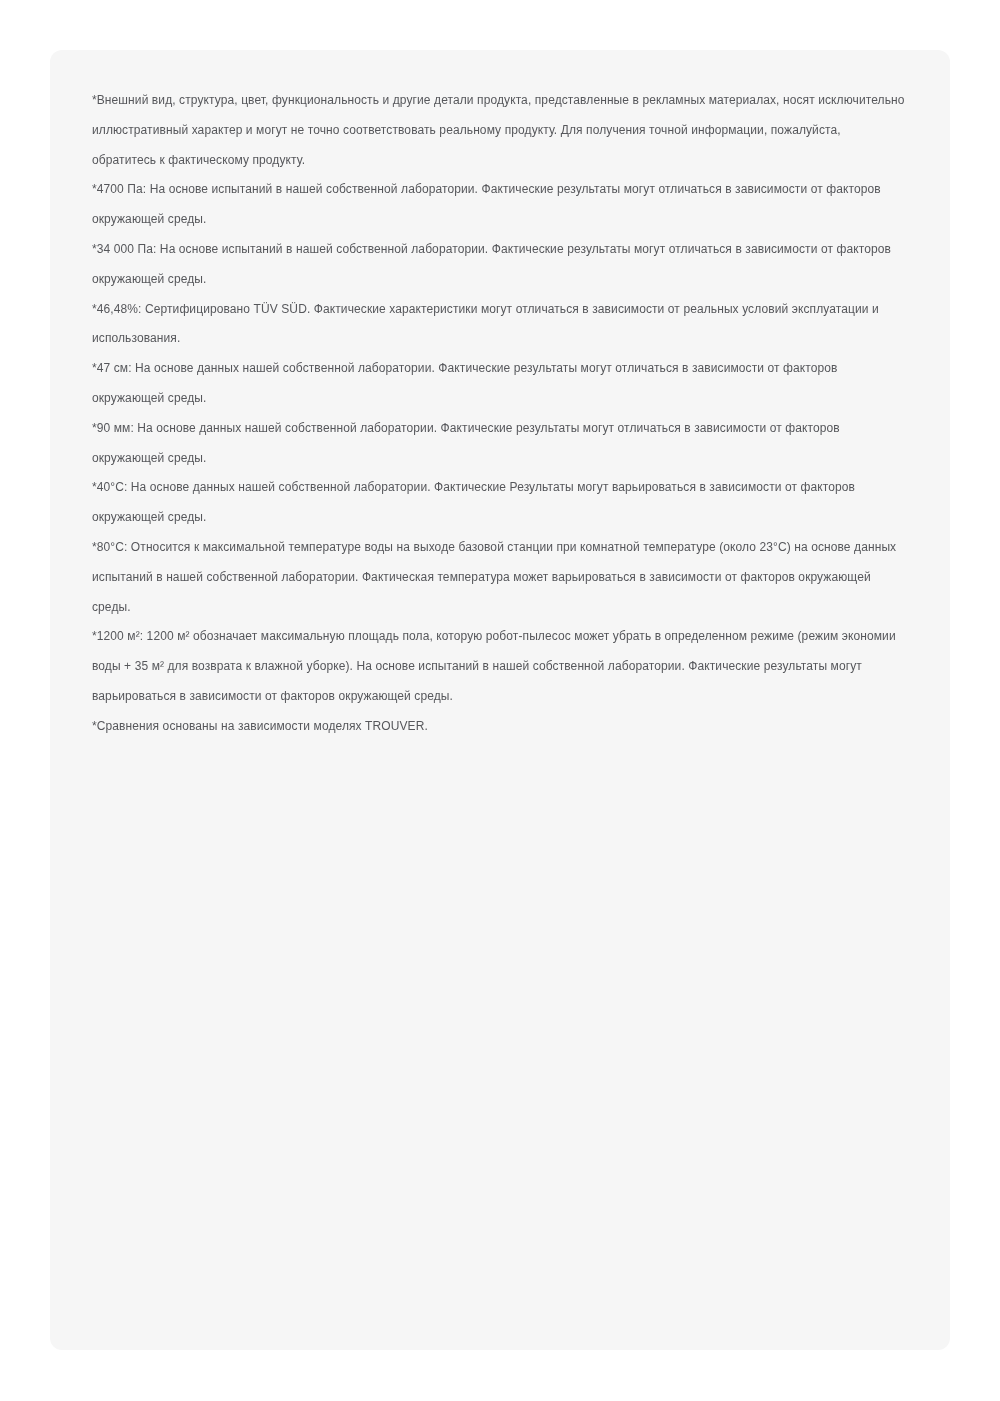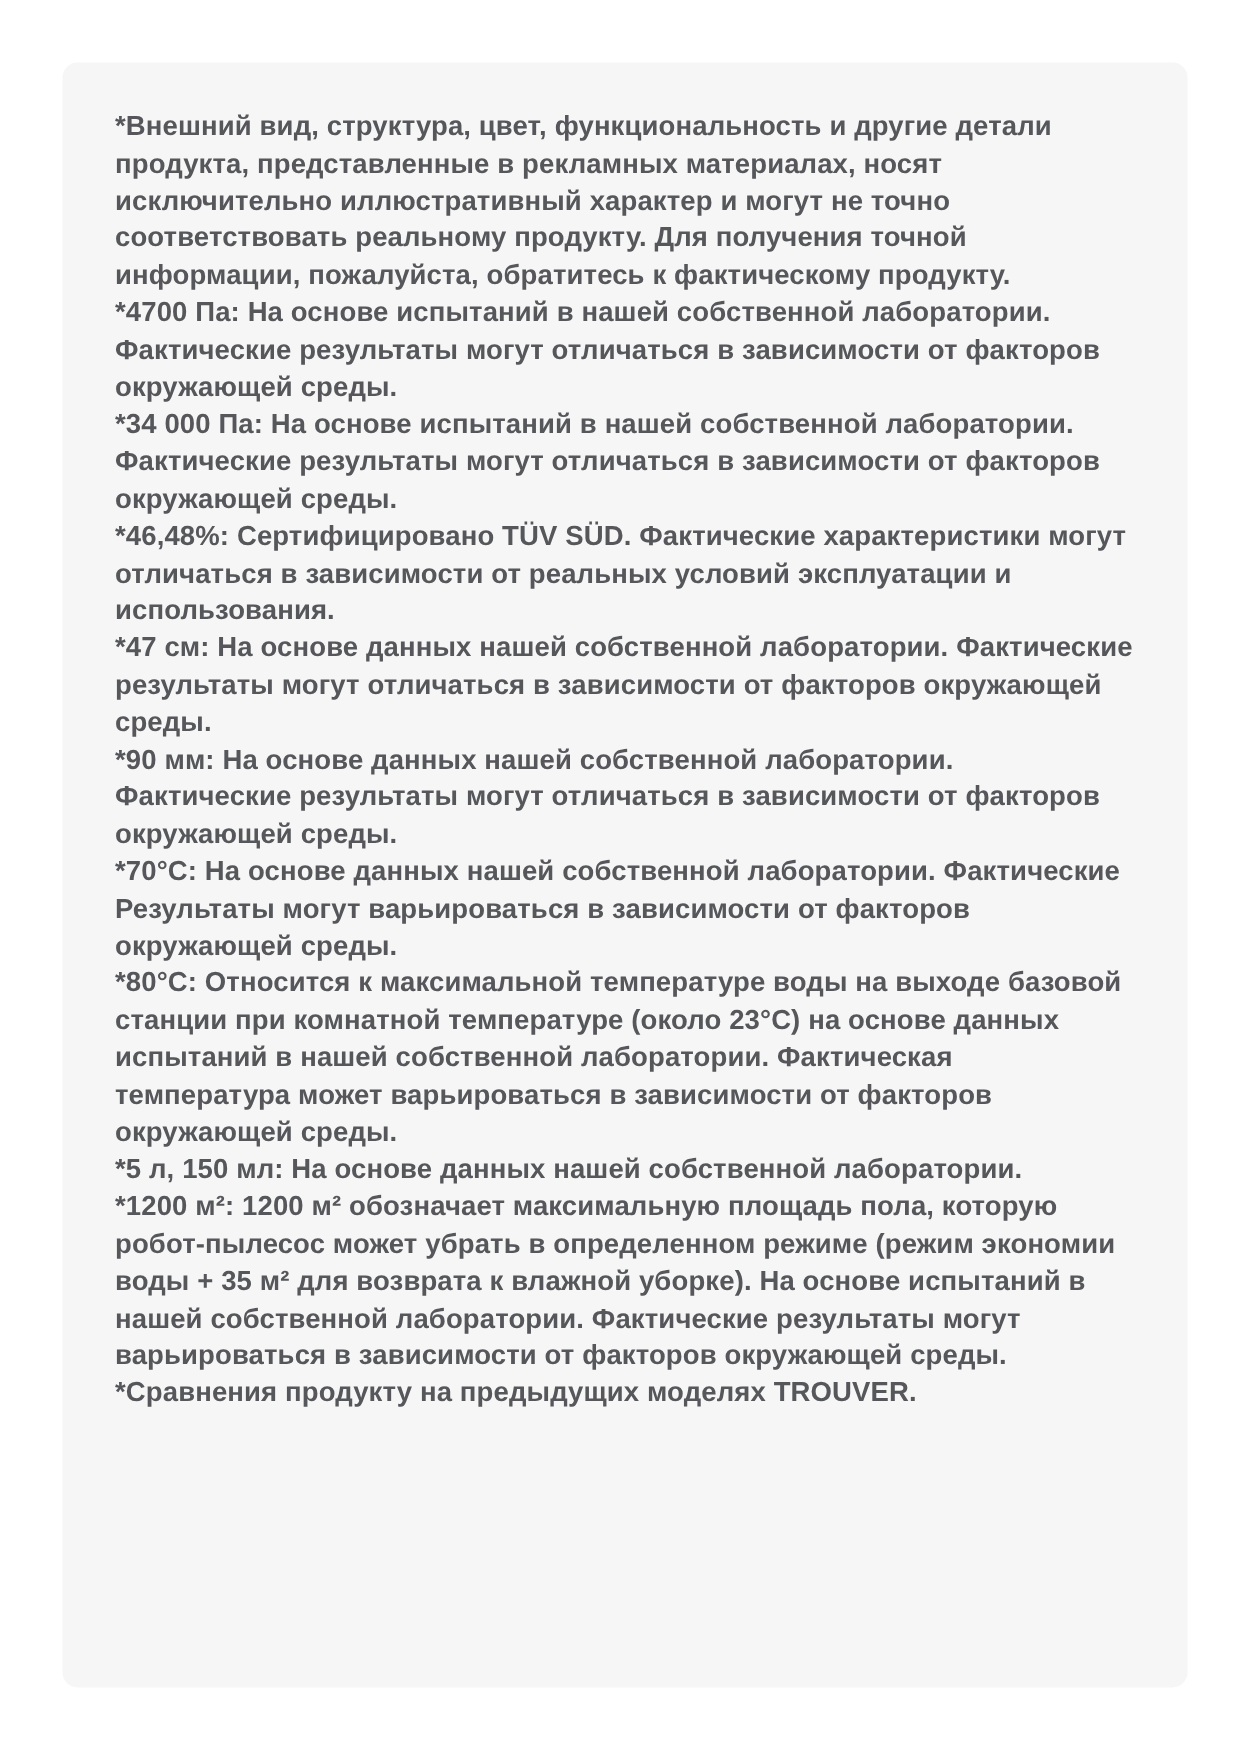--- a/index.html
+++ b/index.html
@@ -26,42 +26,41 @@
     top: 50px;
     width: 900px;
     height: 1300px;
     background: #f6f6f6;
     border-radius: 12px;
     padding: 36px 42px 34px 42px;
     overflow: hidden;
   }
   .disclaimer-text {
     color: #56575b;
-    font-size: 22px;
+    font-size: 12px;
     line-height: 29.8px;
     letter-spacing: 0.1px;
-    font-weight: 700;
+    font-weight: 400;
   }
   .disclaimer-text p {
     margin: 0;
     padding: 0;
   }
 </style>
 </head>
 <body>
 
 <div class="page" style="background: rgb(255, 255, 255);">
   <div class="card" style="background: rgb(246, 246, 246);">
     <div class="disclaimer-text" style="color: rgb(86, 87, 91);">
         <p>*Внешний вид, структура, цвет, функциональность и другие детали продукта, представленные в рекламных материалах, носят исключительно иллюстративный характер и могут не точно соответствовать реальному продукту. Для получения точной информации, пожалуйста, обратитесь к фактическому продукту.</p>
         <p>*4700 Па: На основе испытаний в нашей собственной лаборатории. Фактические результаты могут отличаться в зависимости от факторов окружающей среды.</p>
         <p>*34 000 Па: На основе испытаний в нашей собственной лаборатории. Фактические результаты могут отличаться в зависимости от факторов окружающей среды.</p>
         <p>*46,48%: Сертифицировано TÜV SÜD. Фактические характеристики могут отличаться в зависимости от реальных условий эксплуатации и использования.</p>
         <p>*47 см: На основе данных нашей собственной лаборатории. Фактические результаты могут отличаться в зависимости от факторов окружающей среды.</p>
         <p>*90 мм: На основе данных нашей собственной лаборатории. Фактические результаты могут отличаться в зависимости от факторов окружающей среды.</p>
-        <p>*70°C: На основе данных нашей собственной лаборатории. Фактические Результаты могут варьироваться в зависимости от факторов окружающей среды.</p>
+        <p>*40°C: На основе данных нашей собственной лаборатории. Фактические Результаты могут варьироваться в зависимости от факторов окружающей среды.</p>
         <p>*80°C: Относится к максимальной температуре воды на выходе базовой станции при комнатной температуре (около 23°C) на основе данных испытаний в нашей собственной лаборатории. Фактическая температура может варьироваться в зависимости от факторов окружающей среды.</p>
-        <p>*5 л, 150 мл: На основе данных нашей собственной лаборатории.</p>
         <p>*1200 м²: 1200 м² обозначает максимальную площадь пола, которую робот-пылесос может убрать в определенном режиме (режим экономии воды + 35 м² для возврата к влажной уборке). На основе испытаний в нашей собственной лаборатории. Фактические результаты могут варьироваться в зависимости от факторов окружающей среды.</p>
-        <p>*Сравнения продукту на предыдущих моделях TROUVER.</p>
+        <p>*Сравнения основаны на зависимости моделях TROUVER.</p>
       </div>
   </div>
 </div>
 
 </body></html>

